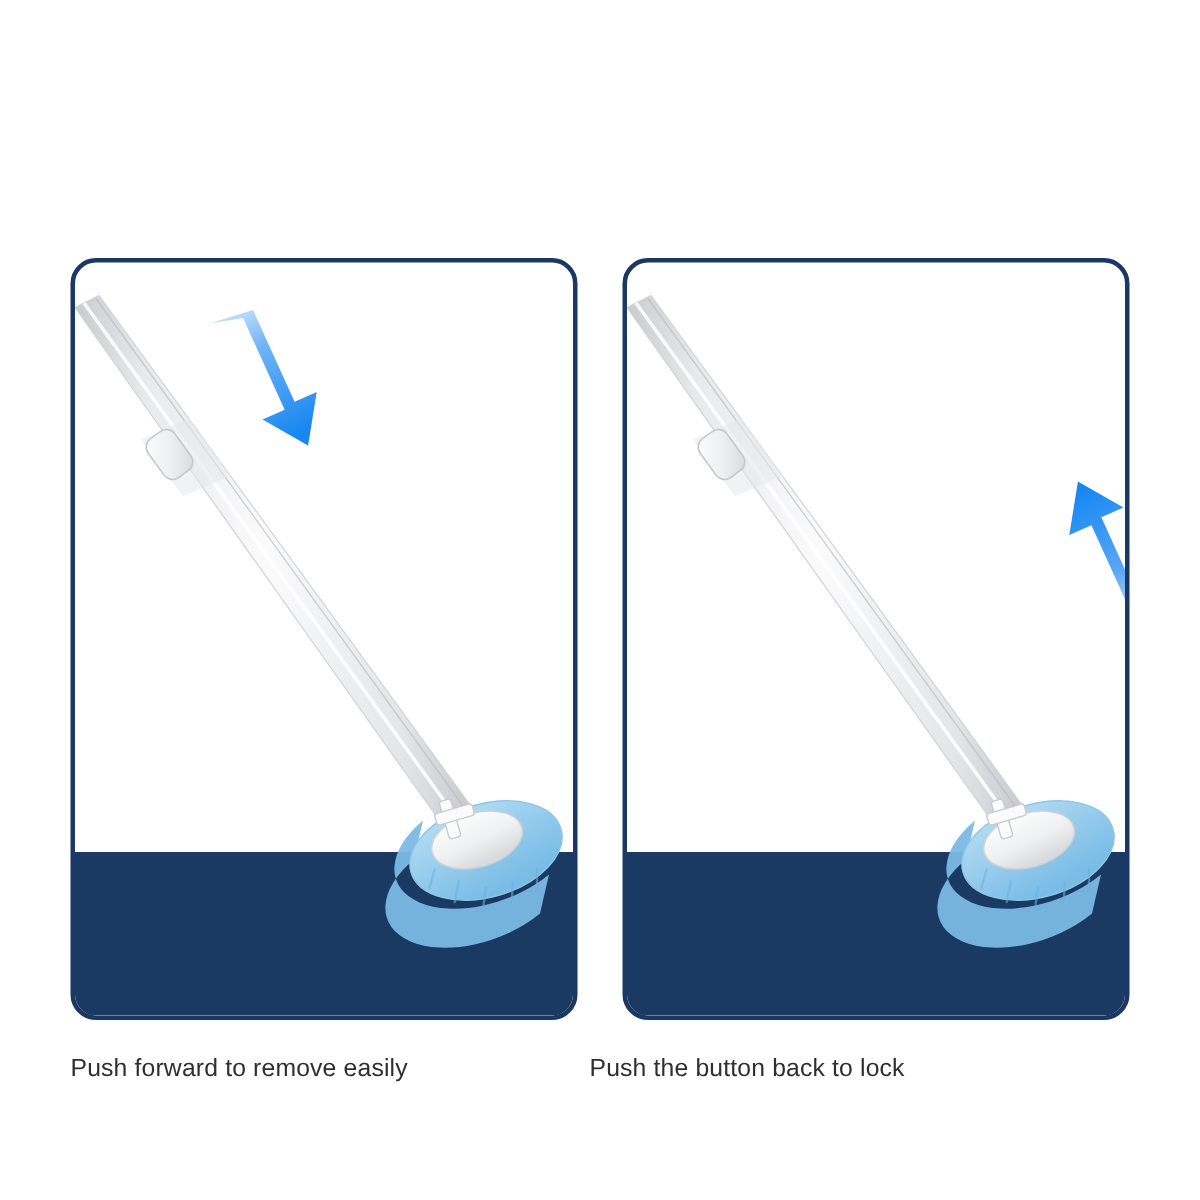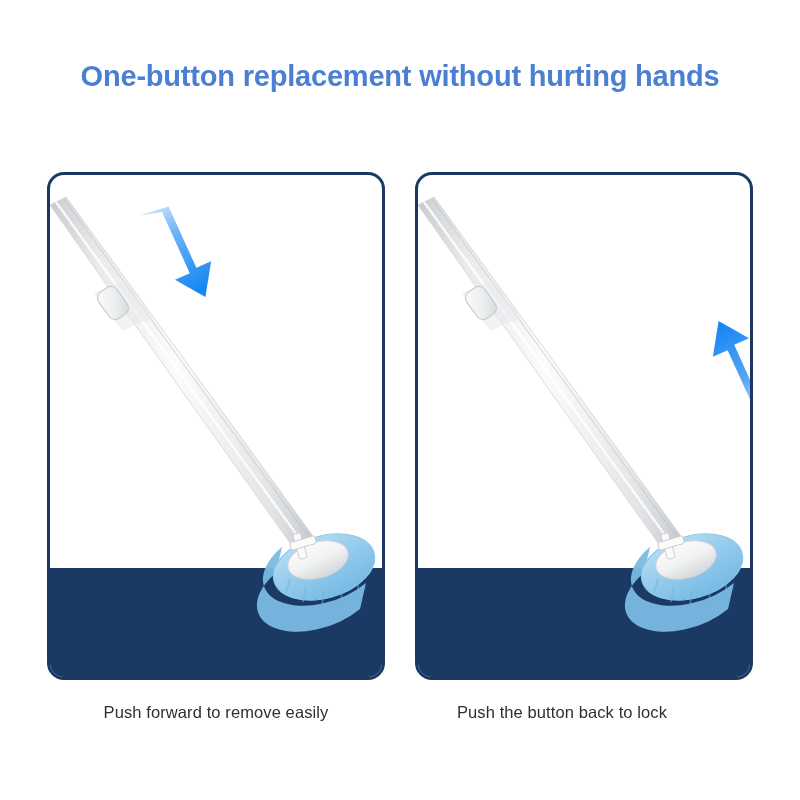--- a/index.html
+++ b/index.html
@@ -70,34 +70,32 @@
     width: 100%;
     height: 100%;
     display: block;
   }
 
   
   .caption {
     position: absolute;
     top: 703px;
     width: 338px;
-    text-align: center;
     font-size: 16.5px;
     color: #2f2f2f;
     letter-spacing: 0.1px;
     white-space: nowrap;
   }
   #caption-left  { left: 47px; }
   #caption-right { left: 393px; }
 </style>
 </head>
 <body>
 
 <div id="headline">
-  <span class="hl-line">One-button replacement without hurting hands</span>
 </div>
 
 <div class="panel" id="panel-left">
   <div class="floor-band"></div>
 
   <div class="mop-stage">
     <svg class="mop-svg" viewBox="0 0 332 502" preserveAspectRatio="none">
       <defs>
         <linearGradient id="poleGradL" x1="0" y1="0" x2="1" y2="0">
           <stop offset="0%" stop-color="#c9cccf"></stop>

